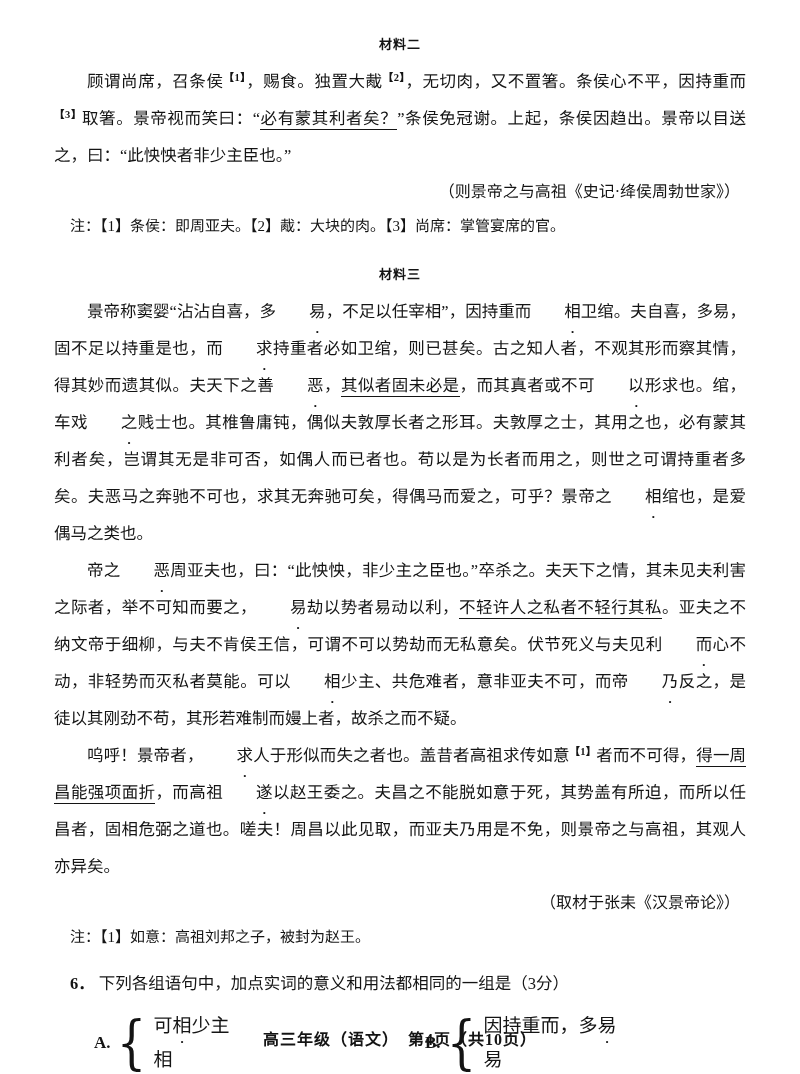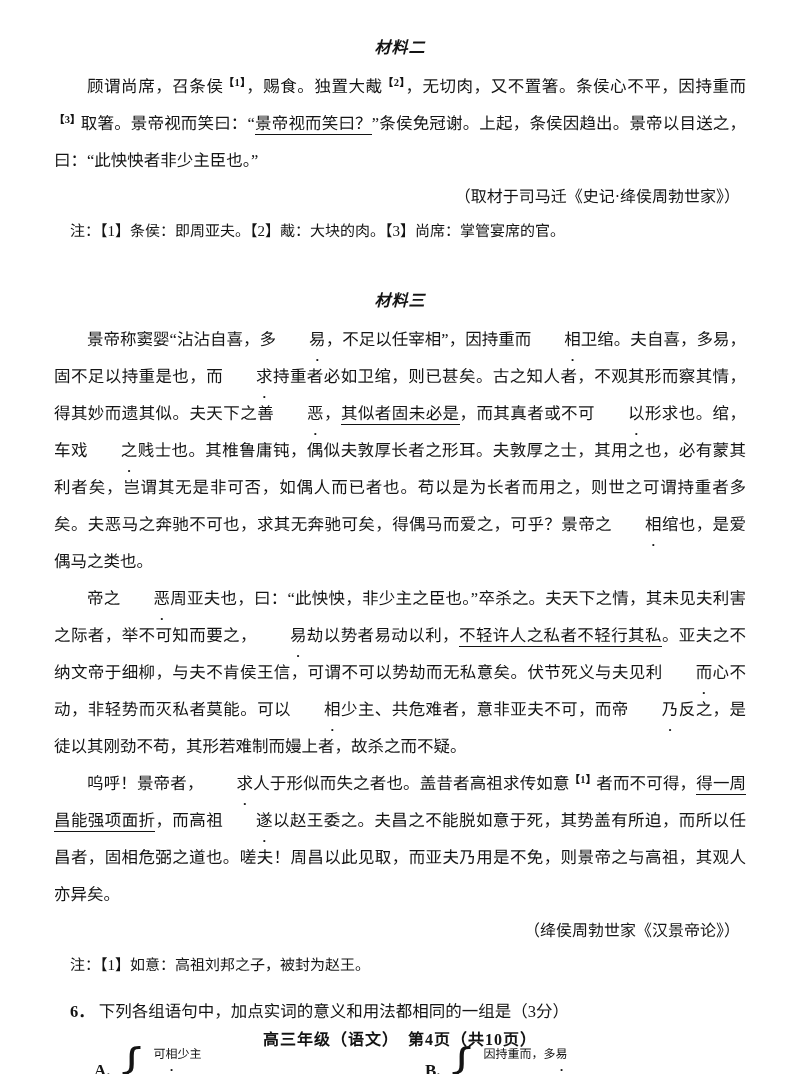--- a/index.html
+++ b/index.html
@@ -4,35 +4,35 @@
 <style>
   html,body{margin:0;padding:0;}
   body{
     width:800px;height:1074px;
     background:#ffffff;color:#141414;
     font-family:"Liberation Serif","DejaVu Serif",serif;
     position:relative;overflow:hidden;
   }
   .page{padding:34px 54px 0 54px;}
   .sec-title{
-    text-align:center;font-weight:bold;font-size:16px;
-    margin:0 0 10px 0;letter-spacing:1px;font-style:italic;
+    text-align:center;font-weight:bold;font-size:13px;
+    margin:0 0 10px 0;letter-spacing:1px;
   }
   .para{
     font-size:16.5px;line-height:37px;
     text-align:justify;text-indent:2em;margin:0;
   }
   .attr{
     text-align:right;font-size:16px;line-height:36px;
     margin:0 6px 0 0;
   }
   .note{
     font-size:15px;line-height:32px;margin:0 0 0 16px;
   }
-  .gap-before-m3{margin-top:40px;}
+  .gap-before-m3{margin-top:22px;}
   .ul{border-bottom:1.5px solid #141414;padding-bottom:1px;}
   sup{font-size:10.5px;font-weight:bold;line-height:0;}
   .dot{position:relative;display:inline-block;}
   .para .dot::after,.opt-line .dot::after{
     content:"•";position:absolute;left:50%;transform:translateX(-50%);
     font-size:9px;line-height:1;color:#141414;
   }
   .para .dot::after{bottom:-7px;}
   .opt-line .dot::after{bottom:-6px;}
   .q-stem{font-size:16.5px;line-height:34px;margin:14px 0 2px 16px;}
@@ -43,44 +43,44 @@
     padding-left:40px;margin-top:10px;
   }
   .option{display:flex;align-items:center;}
   .opt-label{font-weight:bold;font-size:17px;}
   .brace{
     font-size:58px;font-weight:400;line-height:0.9;
     margin:0 4px 0 2px;font-family:"DejaVu Serif",serif;
     transform:scaleX(0.8);
   }
   .opt-lines{display:flex;flex-direction:column;gap:4px;}
-  .opt-line{font-size:12px;line-height:30px;}
+  .opt-line{font-size:19px;line-height:30px;}
   .footer{
     position:absolute;bottom:24px;left:0;width:100%;
     text-align:center;font-size:16px;font-weight:bold;letter-spacing:1px;
   }
 </style>
 </head>
 <body>
 
 <div class="page">
 
   <section>
     <h2 class="sec-title">材料二</h2>
-    <p class="para"><span>顾谓尚席，召条侯</span><sup>【1】</sup><span>，赐食。独置大胾</span><sup>【2】</sup><span>，无切肉，又不置箸。条侯心不平，因持重而</span><sup>【3】</sup><span>取箸。景帝视而笑曰：“</span><span class="ul">景帝视而笑曰？</span><span>”条侯免冠谢。上起，条侯因趋出。景帝以目送之，曰：“此怏怏者非少主臣也。”</span></p>
-    <div class="attr">（取材于司马迁《史记·绛侯周勃世家》）</div>
+    <p class="para"><span>顾谓尚席，召条侯</span><sup>【1】</sup><span>，赐食。独置大胾</span><sup>【2】</sup><span>，无切肉，又不置箸。条侯心不平，因持重而</span><sup>【3】</sup><span>取箸。景帝视而笑曰：“</span><span class="ul">必有蒙其利者矣？</span><span>”条侯免冠谢。上起，条侯因趋出。景帝以目送之，曰：“此怏怏者非少主臣也。”</span></p>
+    <div class="attr">（则景帝之与高祖《史记·绛侯周勃世家》）</div>
     <div class="note">注：【1】条侯：即周亚夫。【2】胾：大块的肉。【3】尚席：掌管宴席的官。</div>
   </section>
 
   <section>
     <h2 class="sec-title gap-before-m3">材料三</h2>
     <p class="para"><span>景帝称窦婴“沾沾自喜，多</span><span class="dot">易</span><span>，不足以任宰相”，因持重而</span><span class="dot">相</span><span>卫绾。夫自喜，多易，固不足以持重是也，而</span><span class="dot">求</span><span>持重者必如卫绾，则已甚矣。古之知人者，不观其形而察其情，得其妙而遗其似。夫天下之善</span><span class="dot">恶</span><span>，</span><span class="ul">其似者固未必是</span><span>，而其真者或不可</span><span class="dot">以</span><span>形求也。绾，车戏</span><span class="dot">之</span><span>贱士也。其椎鲁庸钝，偶似夫敦厚长者之形耳。夫敦厚之士，其用之也，必有蒙其利者矣，岂谓其无是非可否，如偶人而已者也。苟以是为长者而用之，则世之可谓持重者多矣。夫恶马之奔驰不可也，求其无奔驰可矣，得偶马而爱之，可乎？景帝之</span><span class="dot">相</span><span>绾也，是爱偶马之类也。</span></p>
     <p class="para"><span>帝之</span><span class="dot">恶</span><span>周亚夫也，曰：“此怏怏，非少主之臣也。”卒杀之。夫天下之情，其未见夫利害之际者，举不可知而要之，</span><span class="dot">易</span><span>劫以势者易动以利，</span><span class="ul">不轻许人之私者不轻行其私</span><span>。亚夫之不纳文帝于细柳，与夫不肯侯王信，可谓不可以势劫而无私意矣。伏节死义与夫见利</span><span class="dot">而</span><span>心不动，非轻势而灭私者莫能。可以</span><span class="dot">相</span><span>少主、共危难者，意非亚夫不可，而帝</span><span class="dot">乃</span><span>反之，是徒以其刚劲不苟，其形若难制而嫚上者，故杀之而不疑。</span></p>
     <p class="para"><span>呜呼！景帝者，</span><span class="dot">求</span><span>人于形似而失之者也。盖昔者高祖求传如意</span><sup>【1】</sup><span>者而不可得，</span><span class="ul">得一周昌能强项面折</span><span>，而高祖</span><span class="dot">遂</span><span>以赵王委之。夫昌之不能脱如意于死，其势盖有所迫，而所以任昌者，固相危弼之道也。嗟夫！周昌以此见取，而亚夫乃用是不免，则景帝之与高祖，其观人亦异矣。</span></p>
-    <div class="attr">（绛侯周勃世家《汉景帝论》）</div>
+    <div class="attr">（取材于张耒《汉景帝论》）</div>
     <div class="note">注：【1】如意：高祖刘邦之子，被封为赵王。</div>
   </section>
 
   <section>
     <p class="q-stem"><span class="q-num">6．</span><span>下列各组语句中，加点实词的意义和用法都相同的一组是（3分）</span></p>
 
     <div class="options">
 
       <div class="option">
         <span class="opt-label">A.</span>

